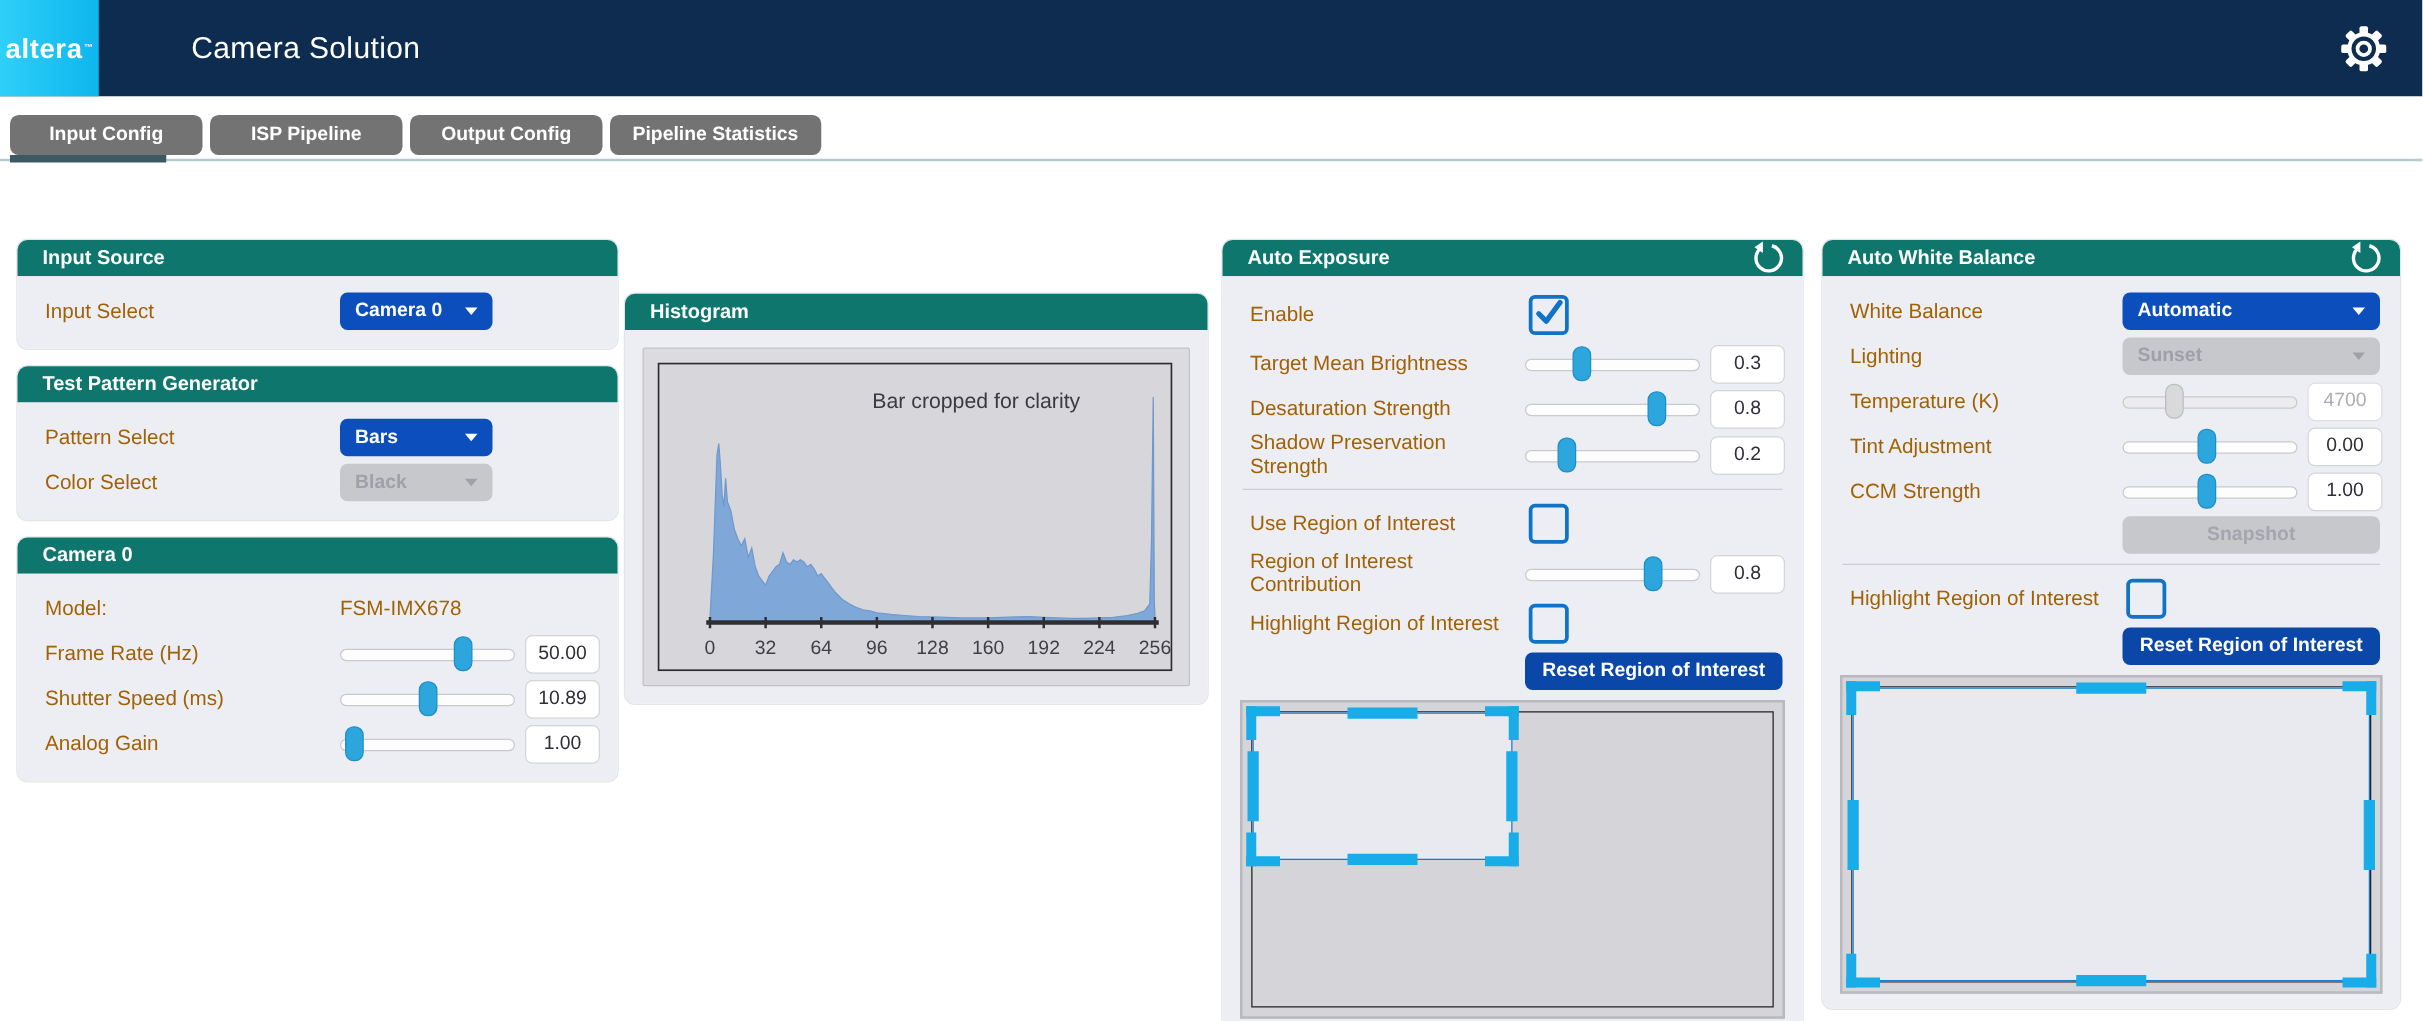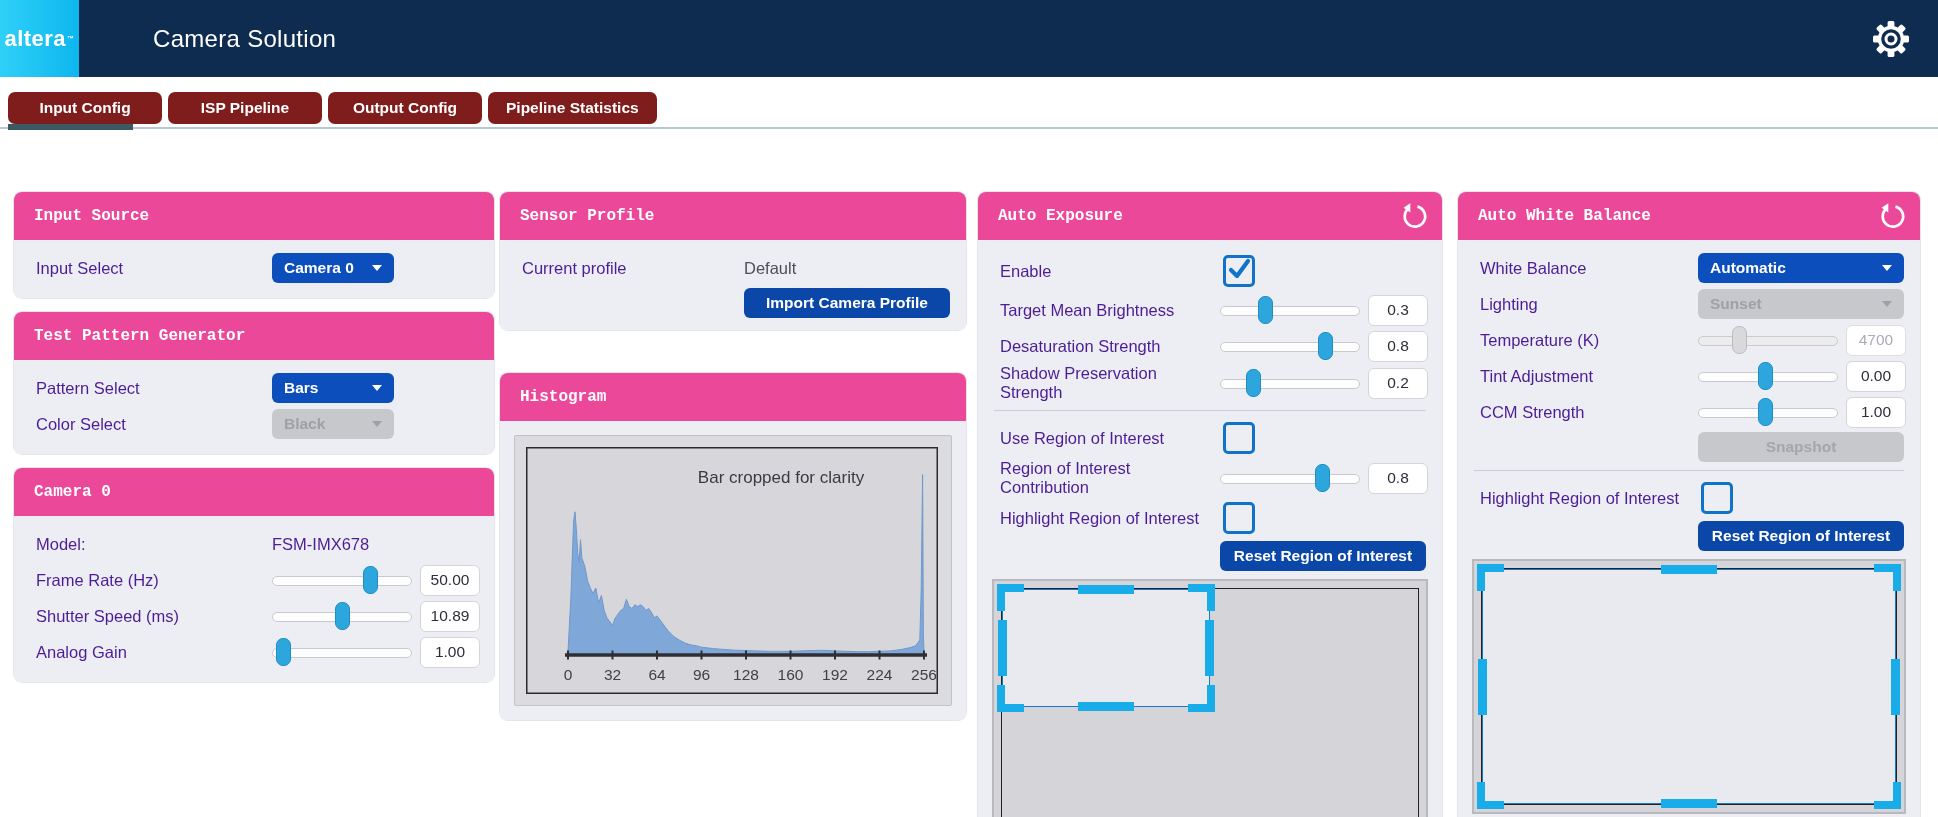--- a/index.html
+++ b/index.html
@@ -7,31 +7,31 @@
 
   
   .topbar{position:absolute;left:0;top:0;width:100%;height:77px;background:#0d2c50;display:flex;align-items:center;gap:48px;}
   .logo{width:79px;height:77px;background:linear-gradient(90deg,#2fd0f8,#0db6ee);display:flex;align-items:center;justify-content:center;color:#fff;font-weight:bold;font-size:22px;letter-spacing:.5px;}
   .logo .tm{font-size:7px;vertical-align:bottom;margin-left:1px;}
   .app-title{color:#fff;font-size:24px;margin-left:26px;letter-spacing:.3px;}
   .gear{margin-left:auto;margin-right:26px;cursor:pointer;display:flex;}
 
   
   .tabs{position:absolute;left:8px;top:92px;display:flex;gap:6px;z-index:2;}
-  .tab{height:32px;min-width:118px;padding:0 18px;background:#7f1d1d;border-radius:7px;color:#fff;font-size:15.5px;font-weight:bold;display:flex;align-items:center;justify-content:center;cursor:pointer;}
+  .tab{height:32px;min-width:118px;padding:0 18px;background:#737373;border-radius:7px;color:#fff;font-size:15.5px;font-weight:bold;display:flex;align-items:center;justify-content:center;cursor:pointer;}
   .tabline{position:absolute;left:0;top:127px;width:100%;height:2px;background:#b7c8d1;}
   .tab-underline{position:absolute;left:8px;top:124px;width:125px;height:6px;background:#3c5862;z-index:3;}
 
   
   .col{position:absolute;}
   .panel{border-radius:8px;margin-bottom:14px;box-shadow:0 0 0 1px #e4e5ea;}
-  .panel-header{height:48px;background:#ec4899;border-radius:8px 8px 0 0;display:flex;align-items:center;color:#fff;font-size:16px;font-weight:bold;padding:0 14px 0 20px;font-family:Liberation Mono, monospace;}
+  .panel-header{height:29px;background:#0f766e;border-radius:8px 8px 0 0;display:flex;align-items:center;color:#fff;font-size:16px;font-weight:bold;padding:0 14px 0 20px;}
   .panel-body{background:#edeef3;border-radius:0 0 8px 8px;padding:10px 14px 12px 14px;}
   .row{display:flex;align-items:center;min-height:36px;padding:0 2px 0 8px;}
-  .row .lbl{color:#4c1d95;font-size:16.5px;flex:1;}
+  .row .lbl{color:#a16207;font-size:16.5px;flex:1;}
   .ctrl{width:206px;display:flex;align-items:center;justify-content:flex-start;}
 
   
   .dd{height:30px;background:#0c4fbc;border-radius:6px;color:#fff;font-size:15.5px;font-weight:bold;display:flex;align-items:center;padding:0 12px;cursor:pointer;box-sizing:border-box;}
   .dd .caret{margin-left:auto;width:0;height:0;border-left:5px solid transparent;border-right:5px solid transparent;border-top:6px solid #fff;}
   .dd.disabled{background:#c7c8cc;color:#9fa0a8;cursor:default;}
   .dd.disabled .caret{border-top-color:#9fa0a8;}
   .dd.full{width:206px;} .dd.narrow{width:122px;}
 
   
@@ -197,32 +197,20 @@
           </div>
           <div class="valbox">1.00</div>
         </div>
       </div>
     </div>
   </div>
 </div>
 
 <div class="col" style="left:500px;top:192px;width:466px;">
 
-  <div class="panel">
-    <div class="panel-header">Sensor Profile</div>
-    <div class="panel-body">
-      <div class="row">
-        <span class="lbl">Current profile</span>
-        <span class="sp-value">Default</span>
-      </div>
-      <div class="btn-row">
-        <div class="btn w206">Import Camera Profile</div>
-      </div>
-    </div>
-  </div>
 
   <div class="panel" style="margin-top:43px;">
     <div class="panel-header">Histogram</div>
     <div class="panel-body" style="padding:14px;">
       <div class="hist-outer">
         <svg id="hist-svg" width="412" height="247" viewBox="0 0 412 247">
             <rect x="0.75" y="0.75" width="410.5" height="245.5" fill="#d7d7db" stroke="#2b2b2e" stroke-width="1.5"></rect>
             <polygon points="42.0,208 42.0,204.3 44.8,152.2 47.6,74.1 49.0,64.8 50.3,81.5 51.7,105.7 53.1,115.0 54.5,92.7 55.9,111.3 58.7,118.7 61.5,133.6 64.3,141.0 67.0,146.6 69.8,141.0 72.6,155.9 75.4,148.5 78.2,163.4 80.9,170.8 83.7,174.5 86.5,178.2 89.3,170.8 92.1,167.1 94.8,163.4 97.6,161.5 100.4,152.2 103.2,159.6 106.0,161.5 108.8,157.8 111.5,159.6 114.3,157.8 117.1,159.6 119.9,163.4 122.7,161.5 125.4,165.2 128.2,170.8 131.0,168.9 133.8,172.7 136.6,176.4 139.3,180.1 142.1,183.8 147.7,189.4 153.3,193.1 158.8,195.9 164.4,197.8 169.9,198.7 175.5,200.2 186.6,201.5 197.8,202.4 208.9,203.2 220.0,203.5 231.1,203.9 242.3,204.3 253.4,204.3 264.5,204.3 275.6,203.9 286.8,203.5 297.9,203.3 309.0,203.9 320.1,204.3 331.3,204.7 342.4,204.7 353.5,204.3 364.6,203.9 375.8,202.4 384.1,200.6 389.7,198.7 393.8,193.1 395.2,142.9 396.6,27.6 397.4,189.4 398.0,204.3 398,208" fill="#7fa8d8" stroke="#6e99cc" stroke-width="1"></polygon>
             <line x1="39" y1="208" x2="401" y2="208" stroke="#2e2e33" stroke-width="3.5"></line>
             <line x1="42" y1="203.5" x2="42" y2="212.5" stroke="#2e2e33" stroke-width="2"></line>

